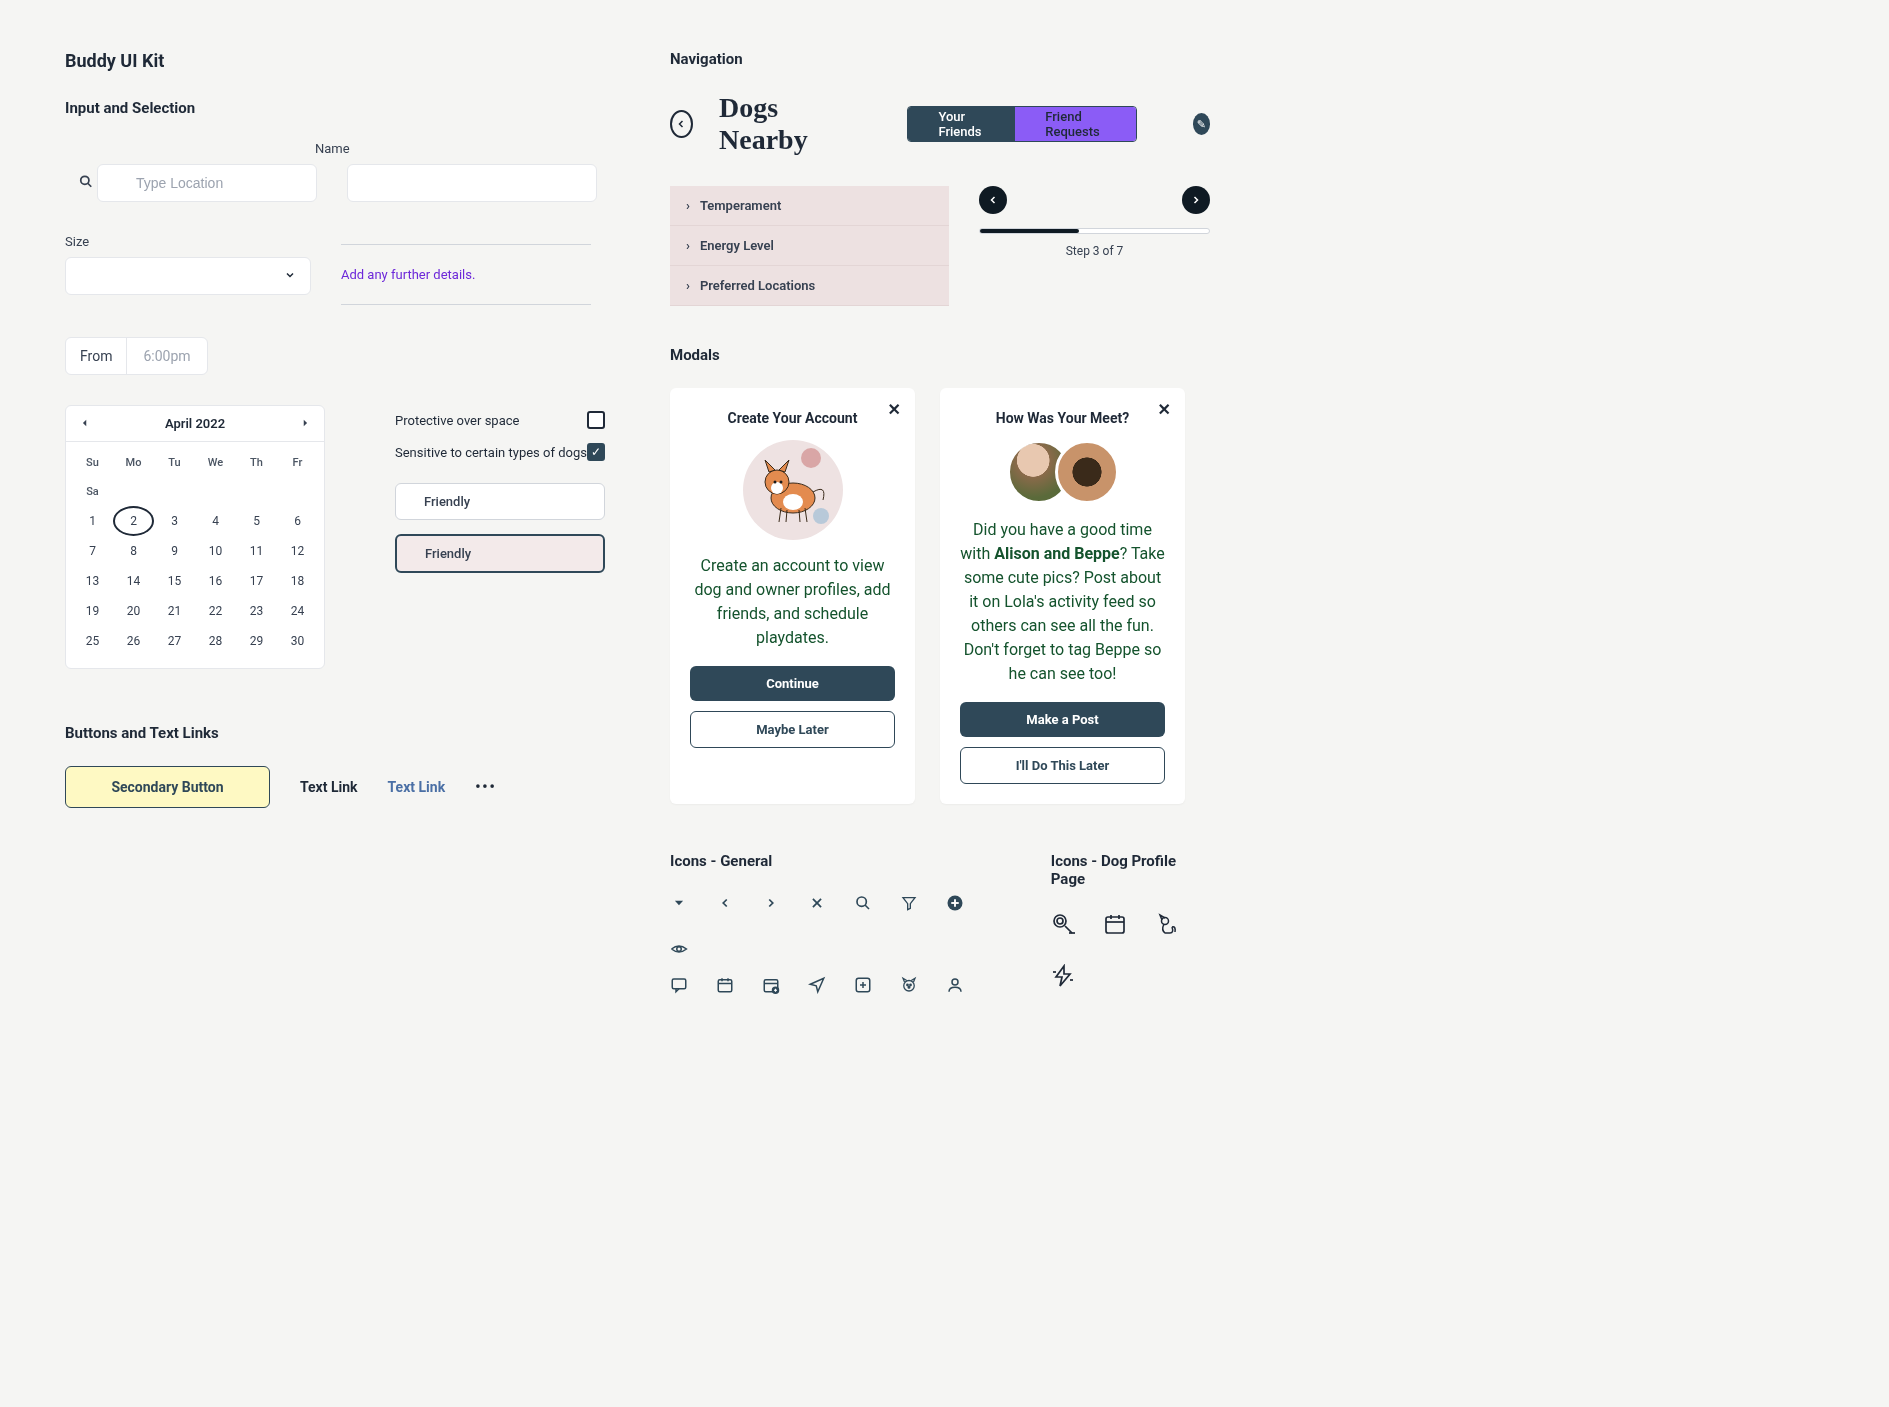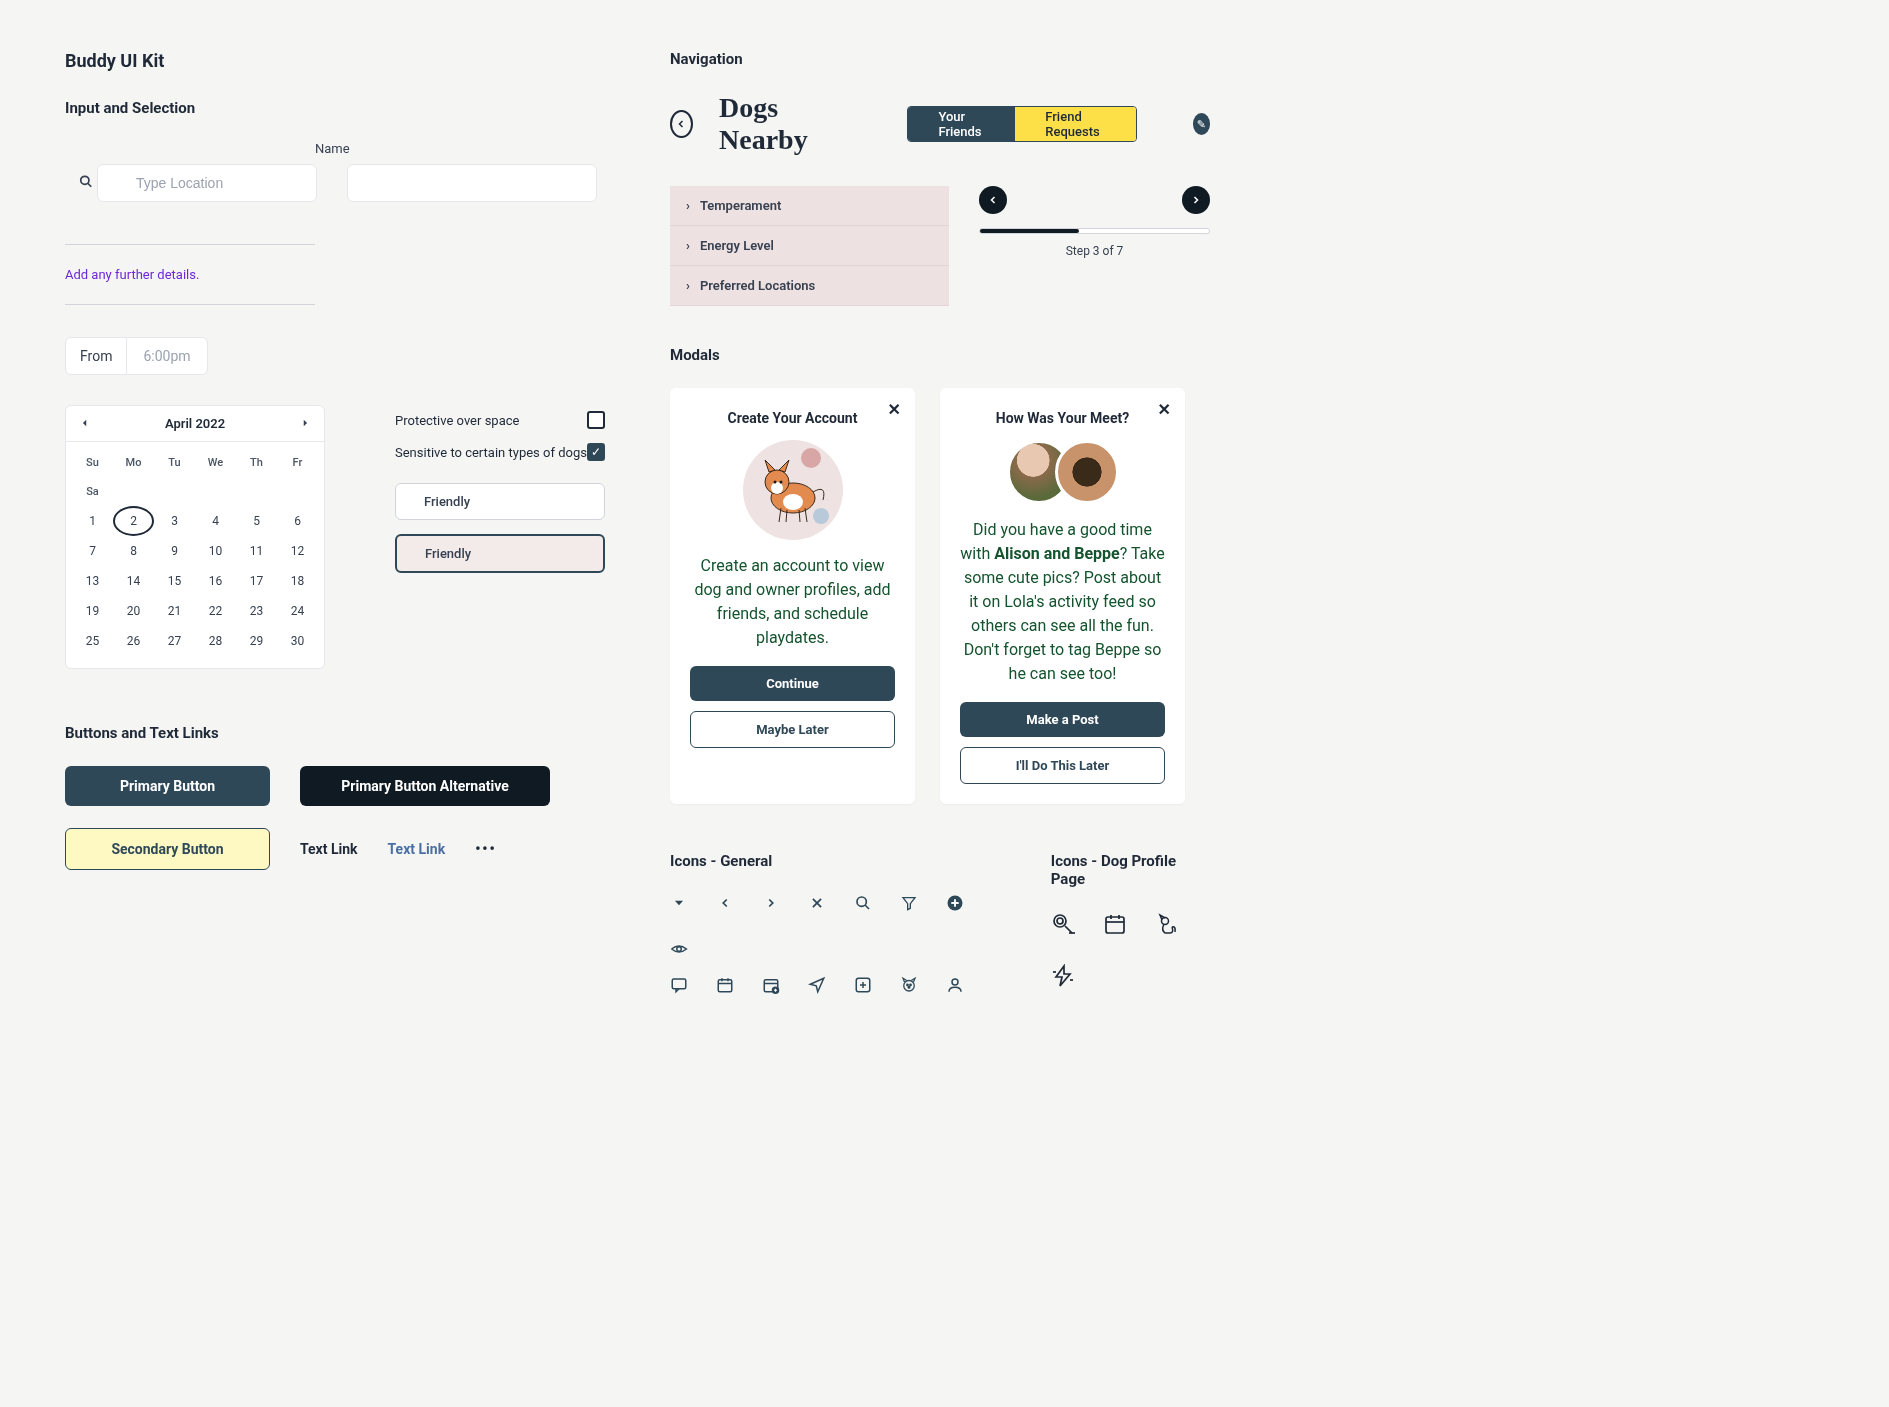--- a/index.html
+++ b/index.html
@@ -59,21 +59,21 @@
   .txtlink { font-size:14px; font-weight:700; }
   .txtlink.blue { color:#4a6fa5; }
   .dots { letter-spacing:2px; font-weight:900; color:#1f2937; }
   
   .nav-head { display:flex; align-items:center; gap:26px; margin-bottom:30px; }
   .back-ic { width:28px; height:28px; border:2px solid #1f2937; border-radius:50%; display:flex; align-items:center; justify-content:center; cursor:pointer; }
   .nav-title { font-family: Georgia, "Times New Roman", serif; font-size:28px; font-weight:700; }
   .tab-group { display:flex; border-radius:4px; overflow:hidden; border:1px solid #2f4858; height:36px; margin-left:40px; }
   .tab { padding:0 30px; font-size:13px; font-weight:500; display:flex; align-items:center; cursor:pointer; }
   .tab.active { background:#2f4858; color:#fff; }
-  .tab.inactive { background:#fde047; color:#1f2937; }
+  .tab.inactive { background:#8b5cf6; color:#1f2937; }
   .edit-circle { width:22px; height:22px; background:#2f4858; border-radius:50%; display:flex; align-items:center; justify-content:center; color:#fff; margin-left:30px; cursor:pointer; font-size:11px; }
   .accordion { width:290px; }
   .acc-item { background:#ede1e1; border-bottom:1px solid #e3d5d5; padding:12px 16px; font-size:13px; font-weight:600; color:#374151; display:flex; align-items:center; gap:10px; cursor:pointer;}
   .stepper { width:240px; }
   .stepper-arrows { display:flex; justify-content:space-between; margin-bottom:14px;}
   .stepper-arrow { width:28px; height:28px; background:#0f1a23; color:#fff; border-radius:50%; display:flex; align-items:center; justify-content:center; cursor:pointer;}
   .progress { height:6px; background:#fff; border:1px solid #d1d5db; border-radius:4px; position:relative; margin-bottom:10px;}
   .progress .fill { position:absolute; left:0; top:0; bottom:0; width:43%; background:#0f1a23; border-radius:3px; }
   .step-label { text-align:center; font-size:12px; color:#374151; }
   .acc-stepper-row { display:flex; gap:30px; align-items:flex-start; }
@@ -116,20 +116,31 @@
           </span>
           <input class="input" placeholder="Type Location" style="">
         </div>
         <div style="width:250px;">
           <span class="label">Name</span>
           <input class="input" style="">
         </div>
       </div>
 
       <div class="input-row" style="align-items:flex-start;">
+        <div class="size-wrap">
+          <span class="label">Size</span>
+          <div class="select">
+            <span></span>
+            <span>
+              <svg width="12" height="12" viewBox="0 0 24 24" fill="none" stroke="currentColor" stroke-width="3">
+                  <polyline points="6 9 12 15 18 9"></polyline>
+                </svg>
+            </span>
+          </div>
+        </div>
         <div>
           <div class="details-placeholder">Add any further details.</div>
         </div>
       </div>
 
       <div style="display:flex; gap:70px; align-items:flex-start;">
         <div>
           <div class="from-row">
             <span class="from-lbl">From</span>
             <span class="from-val">6:00pm</span>
@@ -209,24 +220,20 @@
             <span class="pill outline">Friendly</span>
             <span class="pill selected">Friendly</span>
           </div>
         </div>
       </div>
     </section>
 
     <section>
       <h2>Buttons and Text Links</h2>
       <div class="btn-row">
-        <div class="btn primary">Primary Button</div>
-        <div class="btn primary-alt">Primary Button Alternative</div>
-      </div>
-      <div class="btn-row">
         <div class="btn secondary">Secondary Button</div>
         <span class="txtlink">Text Link</span>
         <span class="txtlink blue">Text Link</span>
         <span class="dots">•••</span>
       </div>
     </section>
   </div>
 
   <div class="right-col">
     <section>

